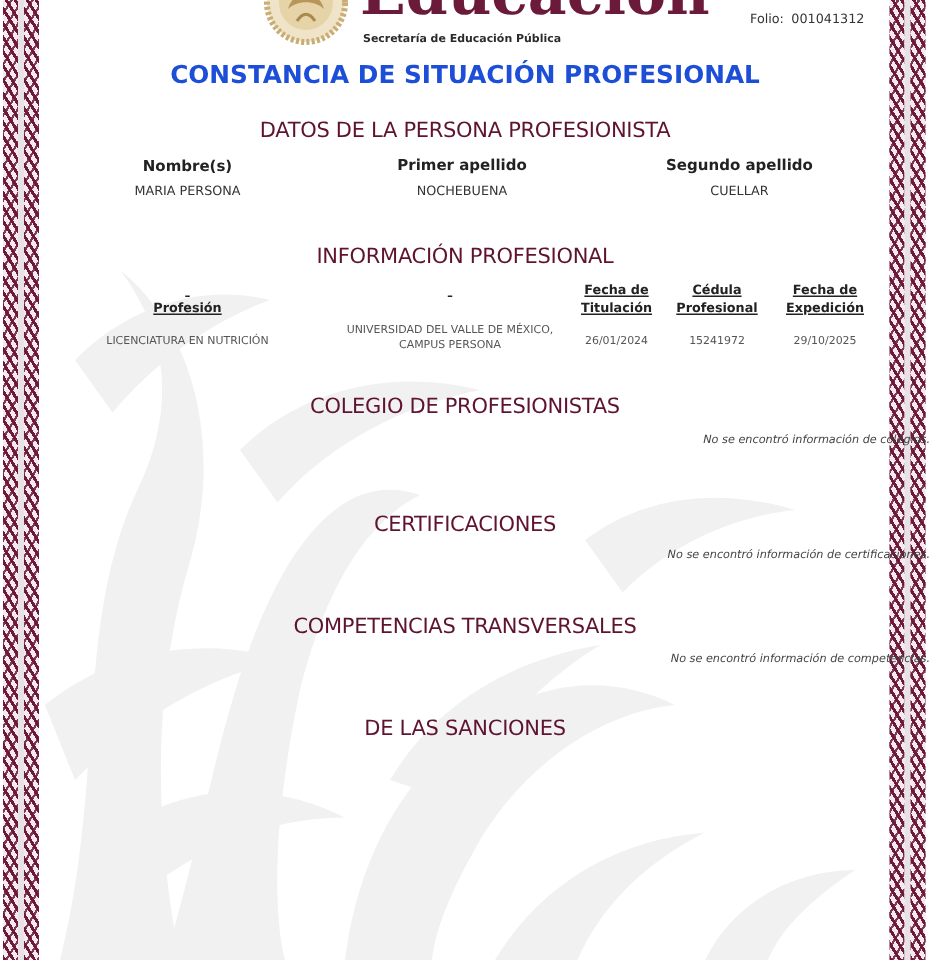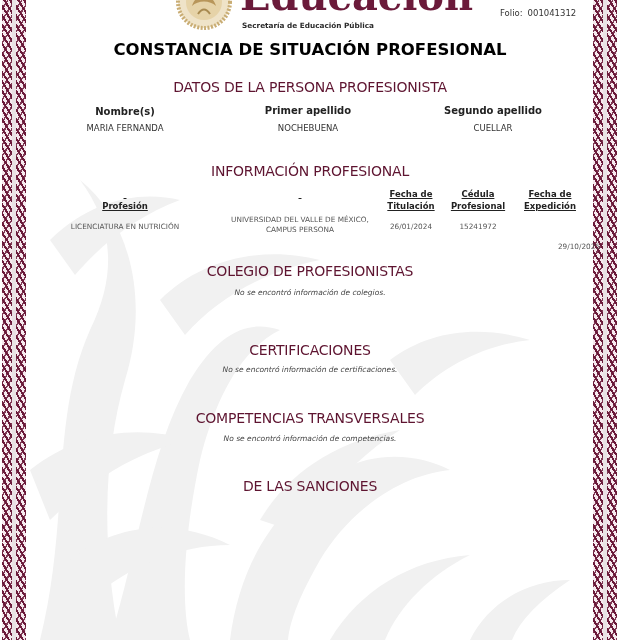--- a/index.html
+++ b/index.html
@@ -36,30 +36,30 @@
     font-size: 7.3px; font-weight: bold; color: #2b2b2b;
   }
   .folio {
     position: absolute; left: 500px; top: 8px;
     font-size: 8.5px; color: #333;
   }
   .folio .lbl { margin-right: 5px; }
 
   h1 {
     position: absolute; left: 0; width: 620px; top: 40px; margin: 0;
-    text-align: center; font-size: 16.5px; font-weight: bold; color: #000000;
+    text-align: center; font-size: 16.5px; font-weight: bold; color: #1d4ed8;
   }
   .sec-title {
     position: absolute; left: 0; width: 620px; margin: 0;
     text-align: center; font-size: 14px; font-weight: normal; color: #5e1430;
     font-weight: bold; letter-spacing: -0.2px;
   }
   .sec-title.light { font-weight: normal; }
   .empty-msg {
-    position: absolute; left: 0; width: 620px; text-align: center;
+    position: absolute; left: 0; width: 620px; text-align: right;
     font-size: 7.5px; font-style: italic; color: #444;
   }
 
   .col { position: absolute; text-align: center; }
   .hdr { font-size: 10px; font-weight: bold; color: #222; }
   .val { font-size: 8.5px; color: #333; }
 
   .thdr { font-size: 8.5px; font-weight: bold; color: #222; line-height: 12px; text-decoration: underline; }
   .tval { font-size: 7.3px; color: #555; line-height: 9.5px; }
 </style>
@@ -104,21 +104,21 @@
   <div class="folio">
     <span class="lbl">Folio:</span><span>001041312</span>
   </div>
 
   <h1>CONSTANCIA DE SITUACIÓN PROFESIONAL</h1>
 
   <div class="sec-title light" style="top:79px;">DATOS DE LA PERSONA PROFESIONISTA</div>
 
   <div class="col" style="left:55px; width:140px; top:106px;">
     <div class="hdr">Nombre(s)</div>
-    <div class="val" style="margin-top:6px;">MARIA FERNANDA</div>
+    <div class="val" style="margin-top:6px;">MARIA PERSONA</div>
   </div>
   <div class="col" style="left:238px; width:140px; top:105px;">
     <div class="hdr">Primer apellido</div>
     <div class="val" style="margin-top:7px;">NOCHEBUENA</div>
   </div>
   <div class="col" style="left:423px; width:140px; top:105px;">
     <div class="hdr">Segundo apellido</div>
     <div class="val" style="margin-top:7px;">CUELLAR</div>
   </div>
 
@@ -146,21 +146,21 @@
     </div>
 
     <div>
       <div class="col tval" style="left:50px; width:150px; top:222px;">LICENCIATURA EN NUTRICIÓN</div>
       <div class="col" style="left:215px; width:170px; top:215px;">
         <div class="tval">UNIVERSIDAD DEL VALLE DE MÉXICO,</div>
         <div class="tval">CAMPUS PERSONA</div>
       </div>
       <div class="col tval" style="left:380px; width:62px; top:222px;">26/01/2024</div>
       <div class="col tval" style="left:444px; width:68px; top:222px;">15241972</div>
-      <div class="col tval" style="left:544px; width:70px; top:222px;margin-top:20px;">29/10/2025</div>
+      <div class="col tval" style="left:515px; width:70px; top:222px;">29/10/2025</div>
     </div>
   </div>
 
   <div class="sec-title light" style="top:263px;">COLEGIO DE PROFESIONISTAS</div>
   <div class="empty-msg" style="top:288px;">No se encontró información de colegios.</div>
 
   <div class="sec-title light" style="top:342px;">CERTIFICACIONES</div>
   <div class="empty-msg" style="top:365px;">No se encontró información de certificaciones.</div>
 
   <div class="sec-title light" style="top:410px;">COMPETENCIAS TRANSVERSALES</div>

